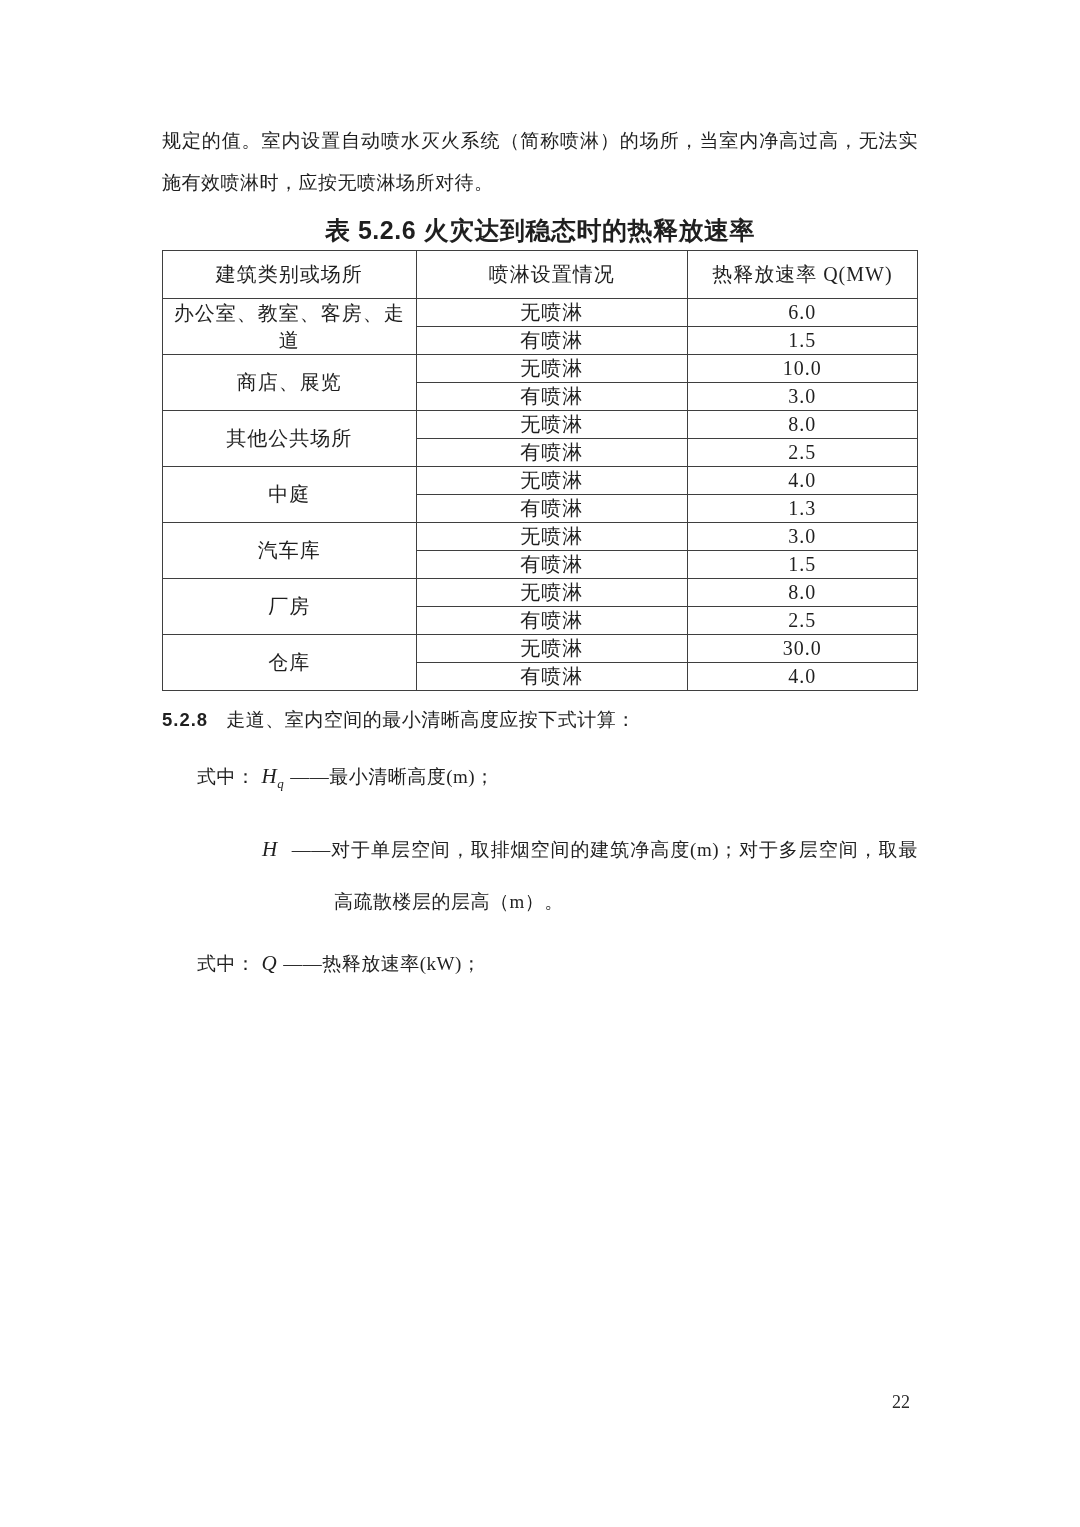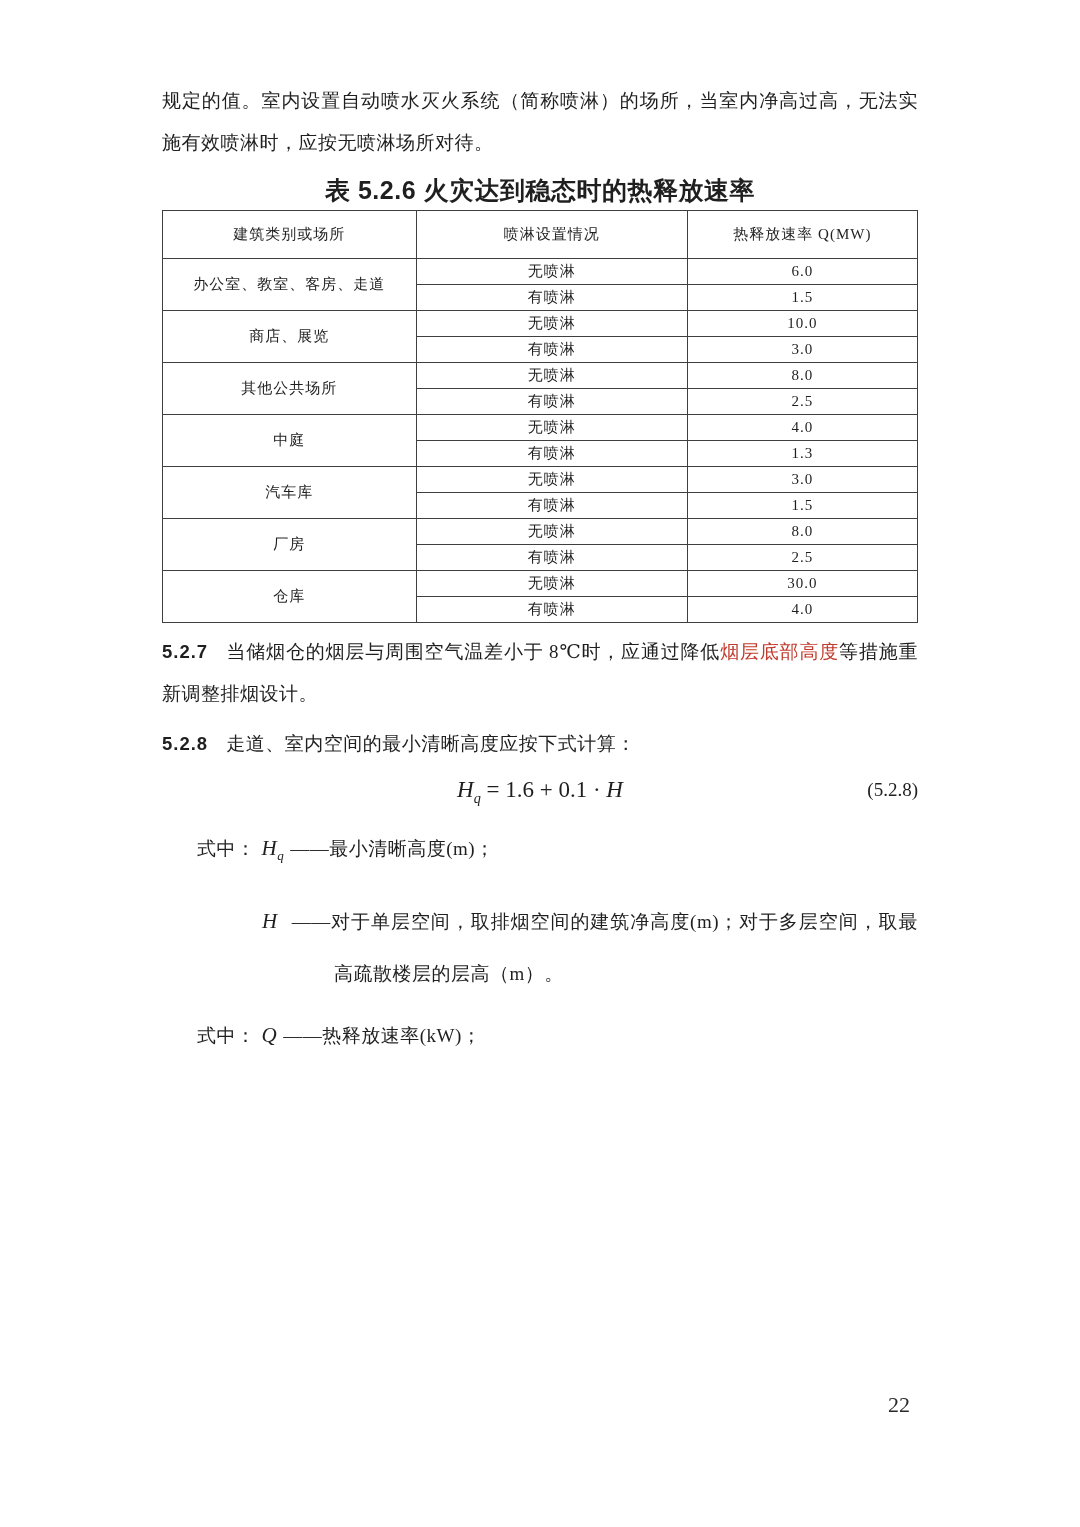--- a/index.html
+++ b/index.html
@@ -10,21 +10,21 @@
     height: 1527px;
     background: #ffffff;
     font-family: "Liberation Serif", "DejaVu Serif", serif;
     color: #1f1f1f;
     overflow: hidden;
   }
   .content {
     position: relative;
     width: 756px;
     margin: 0 auto;
-    padding-top: 80px;
+    padding-top: 120px;
   }
   .para {
     font-size: 19px;
     line-height: 42px;
     text-align: justify;
     letter-spacing: 0.5px;
   }
   .sec-num {
     font-family: "Liberation Sans", "DejaVu Sans", sans-serif;
     font-weight: 700;
@@ -45,21 +45,21 @@
   table.hrr {
     margin-top: 6px;
     width: 756px;
     border-collapse: collapse;
     table-layout: fixed;
   }
   table.hrr th, table.hrr td {
     border: 1px solid #3f3f3f;
     text-align: center;
     vertical-align: middle;
-    font-size: 15px;
+    font-size: 20px;
     font-weight: 400;
     letter-spacing: 1px;
     padding: 0 4px;
   }
   table.hrr { border: 1.5px solid #333; }
   table.hrr th { height: 48px; }
   table.hrr td { height: 26px; }
   .col-cat  { width: 33.6%; }
   .col-spr  { width: 35.9%; }
   .col-q    { width: 30.5%; }
@@ -98,21 +98,21 @@
     font-size: 19px;
     line-height: 52px;
     text-align: justify;
     letter-spacing: 0.5px;
   }
   .where-h .mvar { font-size: 21px; margin-right: 14px; }
   .page-number {
     position: absolute;
     top: 1392px;
     right: 170px;
-    font-size: 22px;
+    font-size: 18px;
     color: #2a2a2a;
   }
   .gap-sm { display: inline-block; width: 6px; }
 </style>
 </head>
 <body>
 
 <div class="page">
   <div class="content">
 
@@ -193,28 +193,23 @@
           <td>无喷淋</td>
           <td>30.0</td>
         </tr>
         <tr>
           <td>有喷淋</td>
           <td>4.0</td>
         </tr>
       </tbody>
     </table>
 
-    <p class="para sec"><b class="sec-num">5.2.7</b><span>当储烟仓的烟层与周围空气温差小于 8℃时，应通过降低</span><span class="red" style="color: rgb(192, 57, 43);">烟层底部高度</span><span>等措施重新调整排烟设计。</span></p>
 
     <p class="para sec"><b class="sec-num">5.2.8</b><span>走道、室内空间的最小清晰高度应按下式计算：</span></p>
 
-    <div class="formula-row">
-      <span><i class="mvar">H</i><sub>q</sub><span> = 1.6 + 0.1 · </span><i class="mvar">H</i></span>
-      <span class="formula-tag">(5.2.8)</span>
-    </div>
 
     <p class="where"><span>式中：</span><span class="gap-sm"></span><i class="mvar">H</i><sub>q</sub><span class="gap-sm"></span><span>——最小清晰高度(m)；</span></p>
 
     <p class="where-h"><i class="mvar">H</i><span>——对于单层空间，取排烟空间的建筑净高度(m)；对于多层空间，取最高疏散楼层的层高（m）。</span></p>
 
 
 
     <p class="where"><span>式中：</span><span class="gap-sm"></span><i class="mvar">Q</i><span class="gap-sm"></span><span>——热释放速率(kW)；</span></p>
 
   </div>

